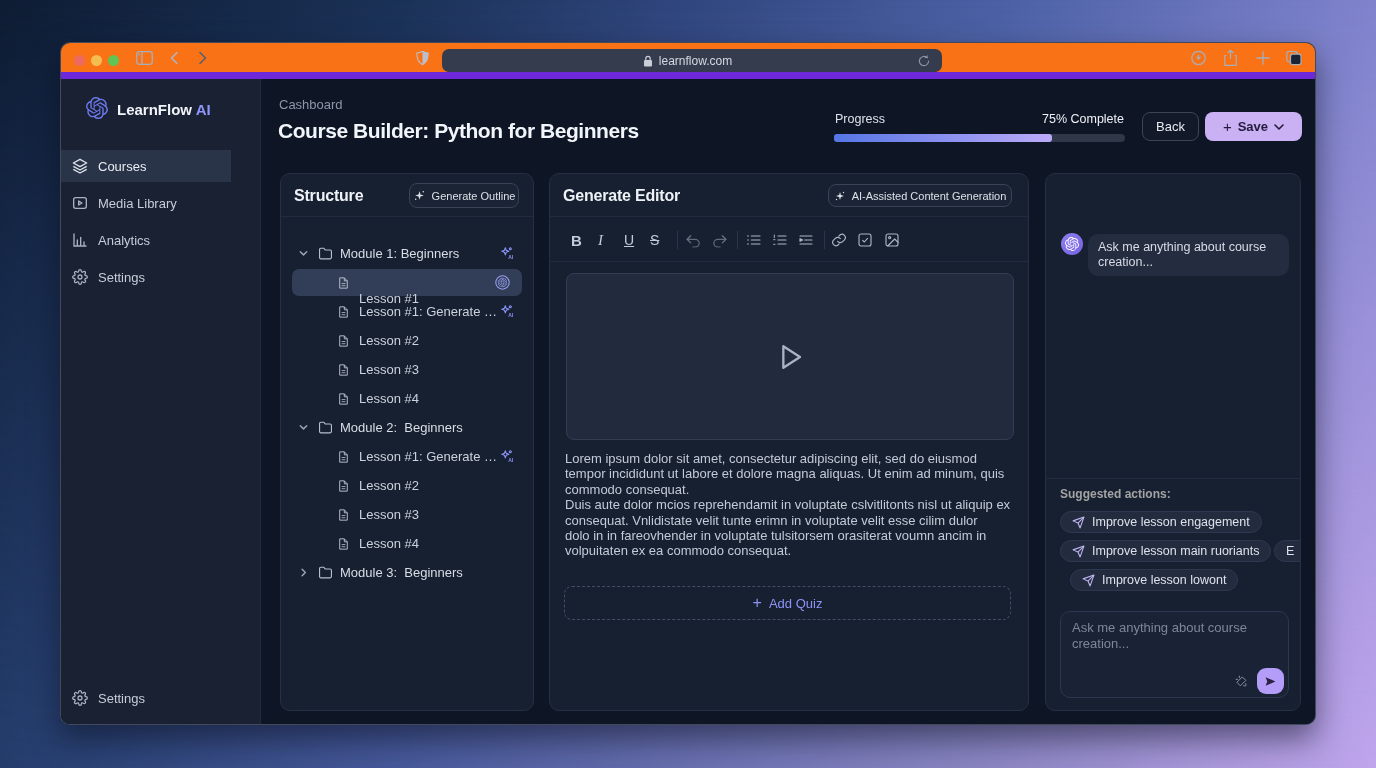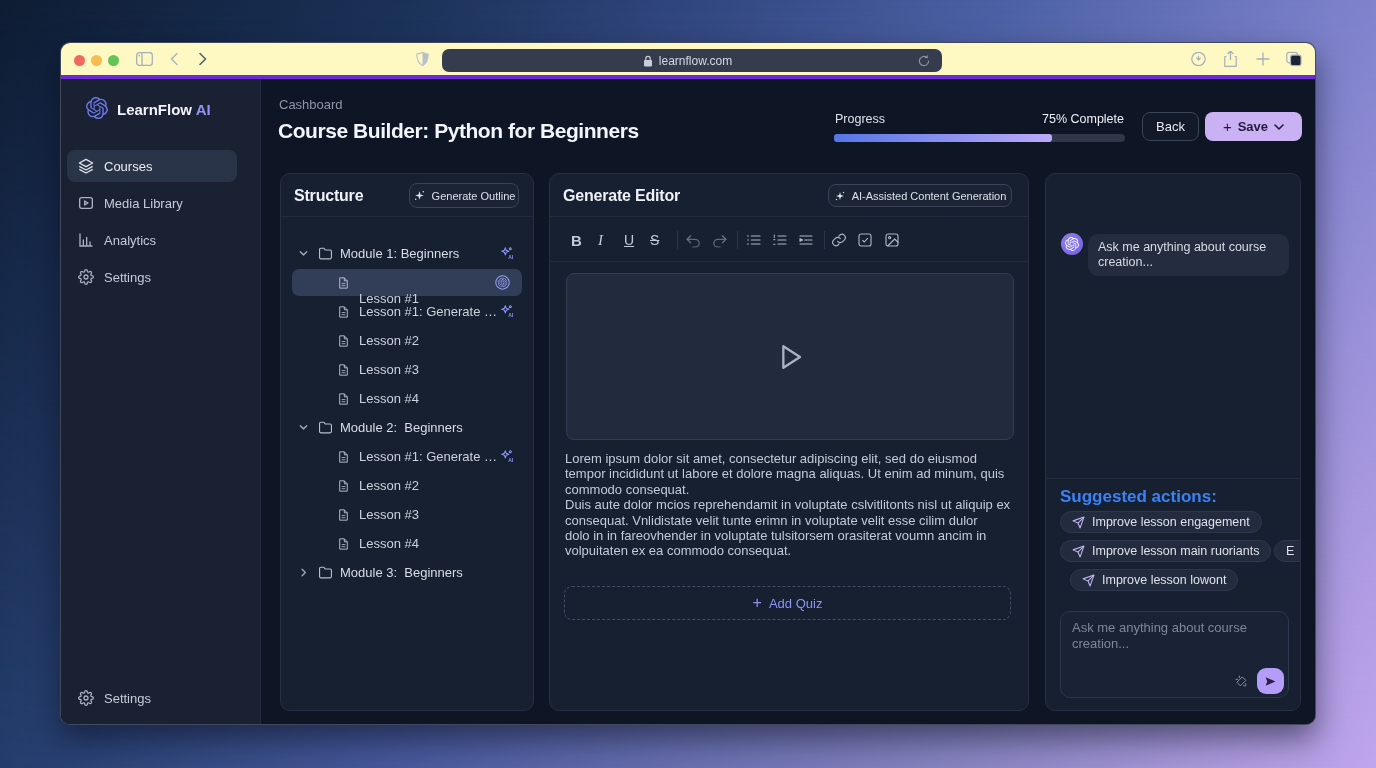--- a/index.html
+++ b/index.html
@@ -14,32 +14,32 @@
   -webkit-mask-image:linear-gradient(to bottom, #000 0%, rgba(0,0,0,0) 105%);
           mask-image:linear-gradient(to bottom, #000 0%, rgba(0,0,0,0) 105%);
 }
 #win {
   position:absolute; left:60px; top:42px; width:1256px; height:683px;
   background:#0e1626; border-radius:10px; overflow:hidden;
   border:1px solid rgba(200,210,235,0.28);
   box-shadow:0 14px 30px rgba(6,9,24,0.5);
 }
 
-#chrome { position:absolute; left:0; top:0; width:100%; height:36px; background:#fef9c3; border-bottom:4px solid #6d28d9; }
+#chrome { position:absolute; left:0; top:0; width:100%; height:36px; background:#f97316; border-bottom:7px solid #6d28d9; }
 .dot { position:absolute; top:11.5px; width:11px; height:11px; border-radius:50%; }
 #urlbar {
   position:absolute; left:381px; top:6px; width:500px; height:23px;
   background:#343c4d; border-radius:7px; color:#d4d9e2; font-size:12px;
   display:flex; align-items:center; justify-content:center; padding-right:9px;
 }
 .cicon { position:absolute; top:50%; transform:translateY(-50%); color:#a7aebc; }
 
 #app { position:absolute; left:0; top:36px; width:1256px; height:647px; background:#0e1626; }
 #sidebar { position:absolute; left:0; top:0; width:200px; height:647px; background:#192132; border-right:1px solid #222b3d; }
-.navitem { position:absolute; left:6px; width:170px; height:32px; border-radius:8px; display:flex; align-items:center; color:#c6cdd9; font-size:13px; }
+.navitem { position:absolute; left:0; width:170px; height:32px; border-radius:0; display:flex; align-items:center; color:#c6cdd9; font-size:13px; }
 .navitem svg { margin-left:11px; margin-right:10px; flex:none; }
 .navitem.active { background:#2a3448; color:#e9edf3; }
 #main { position:absolute; left:200px; top:0; width:1056px; height:647px; }
 .crumb { position:absolute; left:18px; top:18px; font-size:13px; color:#8d96a8; }
 .title { position:absolute; left:17px; top:40px; font-size:21px; font-weight:bold; color:#f2f5f9; letter-spacing:-0.45px; }
 
 #prog-label { position:absolute; left:574px; top:33px; font-size:12.5px; color:#dde2ea; }
 #prog-pct { position:absolute; right:193px; top:33px; font-size:12.5px; color:#eef1f6; }
 #prog-track { position:absolute; left:573px; top:55px; width:291px; height:8px; border-radius:4px; background:#2f3749; }
 #prog-fill { width:75%; height:100%; border-radius:3px; background:linear-gradient(90deg,#5576e6,#bcaaf8); }
@@ -61,21 +61,21 @@
 #toolbar { position:absolute; left:0; top:44px; width:100%; height:44px; border-bottom:1px solid #222a3e; color:#aeb6c6; }
 .tbi { position:absolute; top:50%; transform:translateY(-50%); display:flex; }
 .tsep { position:absolute; top:13px; width:1px; height:18px; background:#2c3549; }
 #video { position:absolute; left:16px; top:99px; width:448px; height:167px; background:#222b3e; border:1px solid #333d54; border-radius:8px; display:flex; align-items:center; justify-content:center; }
 #lorem { position:absolute; left:15px; top:277px; width:450px; font-size:13px; line-height:15.4px; color:#c3cad7; }
 #addquiz { position:absolute; left:14px; top:412px; width:447px; height:34px; border:1px dashed #434e66; border-radius:8px; color:#8d94f5; font-size:13px; display:flex; align-items:center; justify-content:center; gap:7px; }
 
 .bubble { position:absolute; left:42px; top:60px; width:201px; background:#242d40; border-radius:10px; padding:6px 10px; font-size:12.5px; line-height:15px; color:#d7dbe4; }
 .avatar { position:absolute; left:15px; top:59px; width:22px; height:22px; border-radius:50%; background:linear-gradient(135deg,#8f7ef0,#7562e0); display:flex; align-items:center; justify-content:center; color:#fff; }
 .sa-div { position:absolute; left:0; top:304px; width:100%; height:1px; background:#222a3e; }
-.sa-label { position:absolute; left:14px; top:313px; font-size:17px; font-weight:bold; color:#3b82f6; }
+.sa-label { position:absolute; left:14px; top:313px; font-size:12px; font-weight:bold; color:#a3a3a3; }
 .pill { position:absolute; height:22px; background:#232c3f; border:1px solid #2d3750; border-radius:11px; display:flex; align-items:center; font-size:12.5px; color:#dde1e9; padding:0 11px; gap:7px; }
 #chatbox { position:absolute; left:14px; top:437px; width:229px; height:87px; background:#1a2336; border:1px solid #2c3750; border-radius:10px; }
 #chatbox .ph { position:absolute; left:11px; top:8px; font-size:13px; line-height:16px; color:#7d8799; width:200px; }
 .send { position:absolute; right:4px; bottom:3px; width:27px; height:26px; background:#b49df8; border-radius:9px; display:flex; align-items:center; justify-content:center; color:#2a2344; }
 </style>
 </head>
 <body>
 <svg width="0" height="0" style="position:absolute">
     <defs>
       <path id="oai" d="M22.2819 9.8211a5.9847 5.9847 0 0 0-.5157-4.9108 6.0462 6.0462 0 0 0-6.5098-2.9A6.0651 6.0651 0 0 0 4.9807 4.1818a5.9847 5.9847 0 0 0-3.9977 2.9 6.0462 6.0462 0 0 0 .7427 7.0966 5.98 5.98 0 0 0 .511 4.9107 6.051 6.051 0 0 0 6.5146 2.9001A5.9847 5.9847 0 0 0 13.2599 24a6.0557 6.0557 0 0 0 5.7718-4.2058 5.9894 5.9894 0 0 0 3.9977-2.9001 6.0557 6.0557 0 0 0-.7475-7.0729zm-9.022 12.6081a4.4755 4.4755 0 0 1-2.8764-1.0408l.1419-.0804 4.7783-2.7582a.7948.7948 0 0 0 .3927-.6813v-6.7369l2.02 1.1686a.071.071 0 0 1 .038.052v5.5826a4.504 4.504 0 0 1-4.4945 4.4944zm-9.6607-4.1254a4.4708 4.4708 0 0 1-.5346-3.0137l.142.0852 4.783 2.7582a.7712.7712 0 0 0 .7806 0l5.8428-3.3685v2.3324a.0804.0804 0 0 1-.0332.0615L9.74 19.9502a4.4992 4.4992 0 0 1-6.1408-1.6464zM2.3408 7.8956a4.485 4.485 0 0 1 2.3655-1.9728V11.6a.7664.7664 0 0 0 .3879.6765l5.8144 3.3543-2.0201 1.1685a.0757.0757 0 0 1-.071 0l-4.8303-2.7865A4.504 4.504 0 0 1 2.3408 7.8956zm16.5963 3.8558L13.1038 8.364 15.1192 7.2a.0757.0757 0 0 1 .071 0l4.8303 2.7913a4.4944 4.4944 0 0 1-.6765 8.1042v-5.6772a.79.79 0 0 0-.407-.667zm2.0107-3.0231l-.142-.0852-4.7735-2.7818a.7759.7759 0 0 0-.7854 0L9.409 9.2297V6.8974a.0662.0662 0 0 1 .0284-.0615l4.8303-2.7866a4.4992 4.4992 0 0 1 6.6802 4.66zM8.3065 12.863l-2.02-1.1638a.0804.0804 0 0 1-.038-.0567V6.0742a4.4992 4.4992 0 0 1 7.3757-3.4537l-.142.0805L8.704 5.459a.7948.7948 0 0 0-.3927.6813zm1.0976-2.3654l2.602-1.4998 2.6069 1.4998v2.9994l-2.5974 1.4997-2.6067-1.4997Z"></path>

